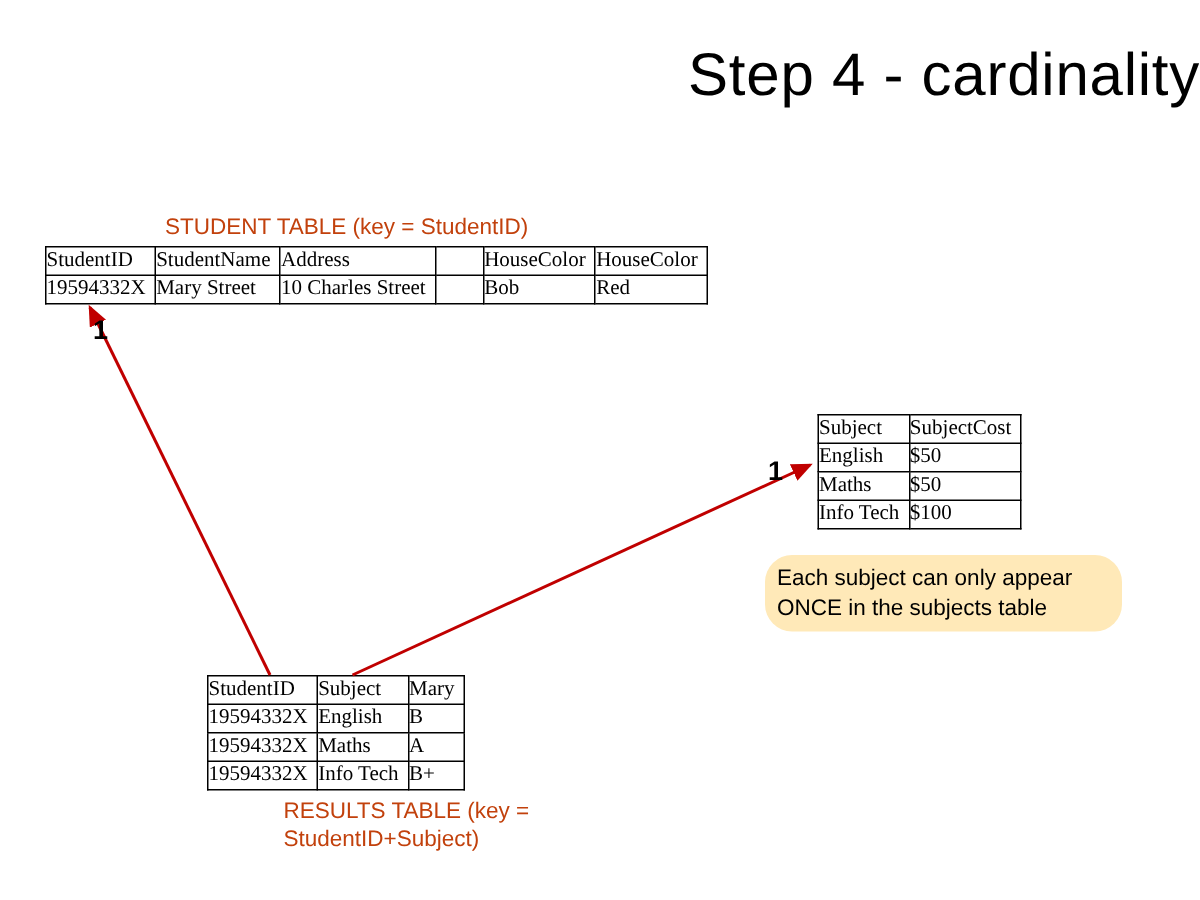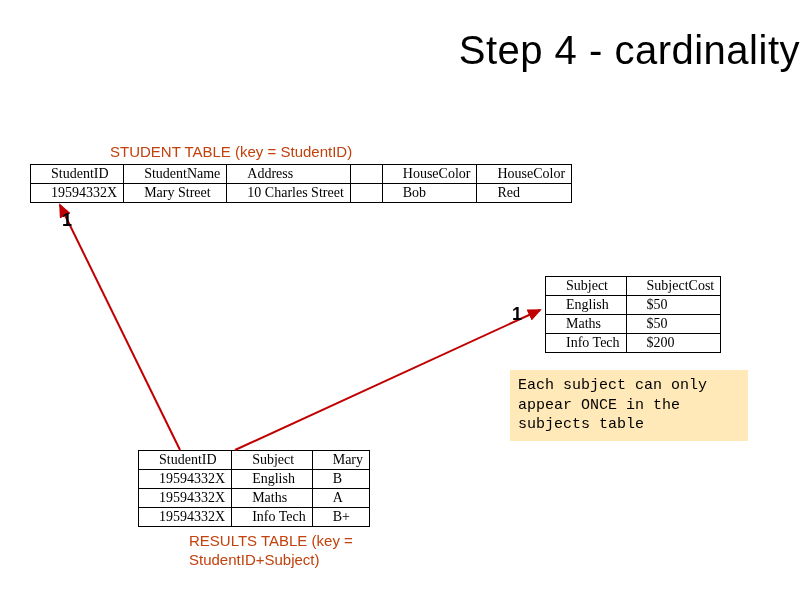--- a/index.html
+++ b/index.html
@@ -4,30 +4,30 @@
 <style>
   * { margin: 0; padding: 0; box-sizing: border-box; }
   html, body { width: 800px; height: 600px; background: #fff; font-family: "Times New Roman", Times, serif; color: #000; }
   .slide { position: relative; width: 800px; height: 600px; }
   .title { position: absolute; top: 28px; left: 0; width: 800px; text-align: right; font-size: 40px; font-weight: 400; font-family: Verdana, Geneva, sans-serif; letter-spacing: 0.5px; }
   .tbl-label { color: #c2410c; font-family: Verdana, Geneva, sans-serif; font-size: 15px; font-weight: 400; position: absolute; }
   .label-student { top: 143px; left: 110px; }
   .label-subjects { top: 254px; left: 565px; white-space: nowrap; }
   .label-results { top: 532px; left: 145px; width: 230px; line-height: 1.25; margin-left: 44px; }
   table.db { border-collapse: collapse; position: absolute; font-size: 14px; }
-  table.db th, table.db td { border: 1px solid #000; padding: 1px 6px 1px 20px; text-align: left; font-weight: 400; background: #fff; }
+  table.db th, table.db td { border: 1px solid #000; padding: 1px 6px 1px 0; text-align: left; font-weight: 400; background: #fff; }
   table.db th { font-weight: 400; }
   .student-tbl { top: 164px; left: 30px; }
   .subjects-tbl { top: 276px; left: 545px; }
   .results-tbl { top: 450px; left: 138px; }
   .blank-col { width: 32px; }
   .one-label { position: absolute; font-family: Verdana, Geneva, sans-serif; font-size: 18px; font-weight: 700; }
   .one-a { top: 210px; left: 62px; }
   .one-b { top: 304px; left: 512px; }
-  .note { position: absolute; top: 370px; left: 510px; width: 238px; background: #ffe9b8; font-family: Liberation Mono, monospace; font-size: 15px; padding: 6px 8px; line-height: 1.3; }
+  .note { position: absolute; top: 370px; left: 510px; width: 238px; background: #ffe9b8; font-family: Liberation Sans, sans-serif; font-size: 15px; padding: 6px 8px; line-height: 1.3; border-radius: 18px; }
   svg.arrows { position: absolute; top: 0; left: 0; width: 800px; height: 600px; pointer-events: none; }
 </style>
 </head>
 <body>
 
 <div class="slide">
   <h1 class="title">Step 4 - cardinality</h1>
 
   <div class="tbl-label label-student">STUDENT TABLE (key = StudentID)</div>
   <div class="tbl-label label-results">RESULTS TABLE (key = StudentID+Subject)</div>
@@ -62,21 +62,21 @@
     <tr>
       <td>English</td>
       <td>$50</td>
     </tr>
     <tr>
       <td>Maths</td>
       <td>$50</td>
     </tr>
     <tr>
       <td>Info Tech</td>
-      <td>$200</td>
+      <td>$100</td>
     </tr>
   </tbody>
     </table>
 
   <table class="db results-tbl">
     <tbody>
         <tr>
       <th>StudentID</th>
       <th>Subject</th>
       <th>Mary</th>

